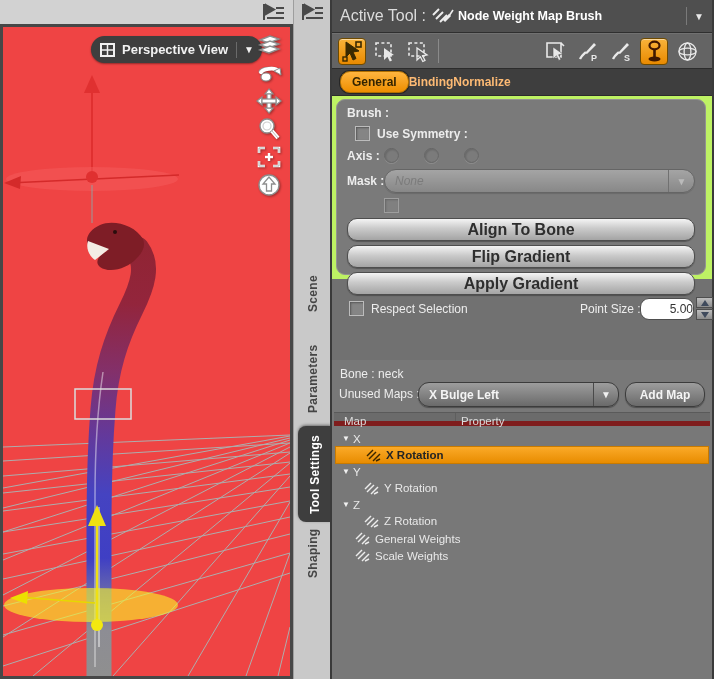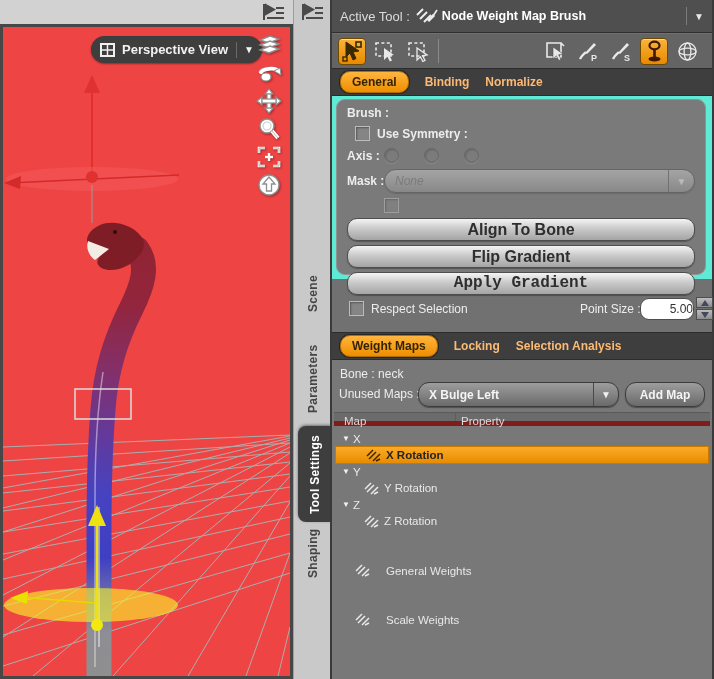--- a/index.html
+++ b/index.html
@@ -37,46 +37,46 @@
   
   .vtab { position:absolute; left:3px; width:31px; display:flex; align-items:center; justify-content:center;
      writing-mode:vertical-rl; transform:rotate(180deg); font-size:12px; font-weight:700; color:#454545;
      cursor:pointer; letter-spacing:.3px; }
   .vtab.active { background:#3e3e3e; color:#fff; border-radius:8px 0 0 8px;
      transform:rotate(180deg); border-radius:0 8px 8px 0; left:4px; width:33px; box-shadow:0 1px 3px rgba(0,0,0,.45); }
 
   
   #at-header { position:absolute; left:0; top:0; width:100%; height:33px; background:#4f4f4f;
      border-bottom:1px solid #2f2f2f; display:flex; align-items:center; padding:0 4px 0 8px; }
-  #at-header .atl { color:#dcdcdc; font-size:13px; }
+  #at-header .atl { color:#dcdcdc; font-size:16px; }
   #at-header .tool-ic { width:24px; height:18px; margin:0 4px; }
   #at-header .atn { color:#ffffff; font-size:12.5px; font-weight:700; flex:1; }
   #at-header .hsep { width:1px; height:18px; background:#7a7a7a; margin-right:7px; }
   #at-header .chev { color:#e8e8e8; font-size:10px; margin-right:4px; cursor:pointer; }
 
   
   #toolbar { position:absolute; left:0; top:34px; width:100%; height:34px; background:#646464;
      display:flex; align-items:center; padding:0 6px; }
   .tbtn { width:28px; height:27px; border-radius:4px; display:flex; align-items:center; justify-content:center;
      margin-right:5px; cursor:pointer; }
   .tbtn svg { width:23px; height:23px; }
   .tbtn.on { background:linear-gradient(#f9b33a,#e98a00); border:1px solid #6e4a00; box-shadow:inset 0 1px 0 rgba(255,255,255,.5); }
   .tb-sep { width:1px; height:24px; background:#4a4a4a; border-right:1px solid #8a8a8a; margin:0 4px 0 1px; }
   .tb-spacer { flex:1; }
 
   
   .tabrow { position:absolute; left:0; width:100%; height:28px; background:#3e3e3e;
-     display:flex; align-items:center; padding-left:8px; gap:16px;
+     display:flex; align-items:center; padding-left:8px; 
      border-top:1px solid #2c2c2c; border-bottom:1px solid #2c2c2c; }
   .tab { font-size:12px; font-weight:700; color:#fdba74; cursor:pointer; white-space:nowrap; }
   .tab.active { background:linear-gradient(#ffb53f,#ee8e00); color:#332400;
      padding:3px 11px; border-radius:10px; border:1px solid #b06f00; box-shadow:0 0 0 1px #262626; }
 
   
-  #general-content { position:absolute; left:0; top:96px; width:100%; height:183px; background:#5eead4; }
+  #general-content { position:absolute; left:0; top:96px; width:100%; height:183px; background:#bef264; }
   #general-box { position:absolute; left:4px; right:6px; top:3px; bottom:4px;
      background:#7a7a7a; border:1px solid #929292; border-radius:9px; }
   .lab { color:#ededed; font-size:12px; font-weight:700; }
   .checkbox { width:15px; height:15px; background:#858585; border:1px solid #bcbcbc;
      box-shadow:inset 1px 1px 2px rgba(0,0,0,.35); cursor:pointer; }
   .radio { width:15px; height:15px; border-radius:50%; background:#7d7d7d; border:1px solid #525252;
      box-shadow:inset 1px 1px 2px rgba(0,0,0,.3), 0 1px 0 rgba(255,255,255,.25); cursor:pointer; }
   .dim { opacity:.55; }
   .gbtn { position:absolute; left:10px; right:10px; height:23px; border-radius:10px;
      background:linear-gradient(#f4f4f4,#cacaca 45%,#a4a4a4); border:1px solid #4e4e4e;
@@ -105,21 +105,21 @@
   #wm-content { position:absolute; left:0; top:360px; width:100%; height:319px; background:#787878; }
   #table-head { position:absolute; left:2px; right:2px; top:52px; height:14px; background:#6b6b6b;
      border-top:1px solid #5a5a5a; border-bottom:5px solid #7f1d1d; }
   #table-head .col { position:absolute; top:2px; font-size:11.5px; color:#dcdcdc; }
   #table-head .cdiv { position:absolute; left:121px; top:0; bottom:0; width:1px; background:#5e5e5e; }
   #tree { position:absolute; left:2px; right:2px; top:71px; }
   .trow { position:relative; display:flex; align-items:center; color:#e8e8e8; font-size:11.5px; cursor:pointer; }
   .trow.group { height:15px; padding-left:8px; gap:3px; }
   .trow.group .tri { font-size:8px; color:#f0f0f0; }
   .trow.map { height:18px; padding-left:30px; gap:5px; }
-  .trow.map2 { height:17px; padding-left:21px; gap:16px;margin-top:32px; }
+  .trow.map2 { height:17px; padding-left:21px; gap:5px; }
   .trow .mic { width:15px; height:13px; }
   .trow.selected { background:linear-gradient(#fbaa28,#e88c00); border:1px solid #c87a00;
      margin:0 1px; color:#242424; font-weight:700; }
 
   
   #scene { position:absolute; left:0; top:0; width:287px; height:649px; }
 </style>
 </head>
 <body>
 
@@ -417,40 +417,35 @@
         <span class="lab abs" style="left:10px; top:74px;">Mask :</span>
         <div class="drop-light dim" style="left:47px; right:10px; top:69px;">
           <span class="val">None</span>
           <span class="arrow-seg">▼</span>
         </div>
 
         <div class="checkbox abs dim" style="left:47px; top:98px;"></div>
 
         <div class="gbtn" style="top:118px;">Align To Bone</div>
         <div class="gbtn" style="top:145px;">Flip Gradient</div>
-        <div class="gbtn" style="top:172px;font-family:Liberation Mono, monospace;">Apply Gradient</div>
+        <div class="gbtn" style="top:172px;">Apply Gradient</div>
 
         <div class="checkbox abs" style="left:12px; top:201px;"></div>
         <span class="lab abs" style="left:34px; top:202px; font-weight:400;">Respect Selection</span>
         <span class="lab abs" style="left:243px; top:202px; font-weight:400;">Point Size :</span>
         <input id="point-size-input" class="abs" style="left: 303px; top: 198px; text-align: right;" value="5.00">
         <div class="spin abs" style="left:359px; top:197px;">
             <span class="t-up"></span>
           </div>
         <div class="spin abs" style="left:359px; top:209px;">
             <span class="t-dn"></span>
           </div>
       </div>
     </div>
 
-    <div class="tabrow" style="top:332px;">
-      <span class="tab active">Weight Maps</span>
-      <span class="tab">Locking</span>
-      <span class="tab">Selection Analysis</span>
-    </div>
 
     <div id="wm-content">
       <span class="lab abs" style="left:8px; top:7px; font-weight:400;">Bone : neck</span>
 
       <span class="lab abs" style="left:7px; top:27px; font-weight:400;">Unused Maps :</span>
       <div class="drop-dark" style="left:86px; top:22px; width:201px;">
         <span class="val">X Bulge Left</span>
         <span class="arrow-seg">▼</span>
       </div>
       <div class="drop-dark" style="left:293px; top:22px; width:80px; justify-content:center;">

